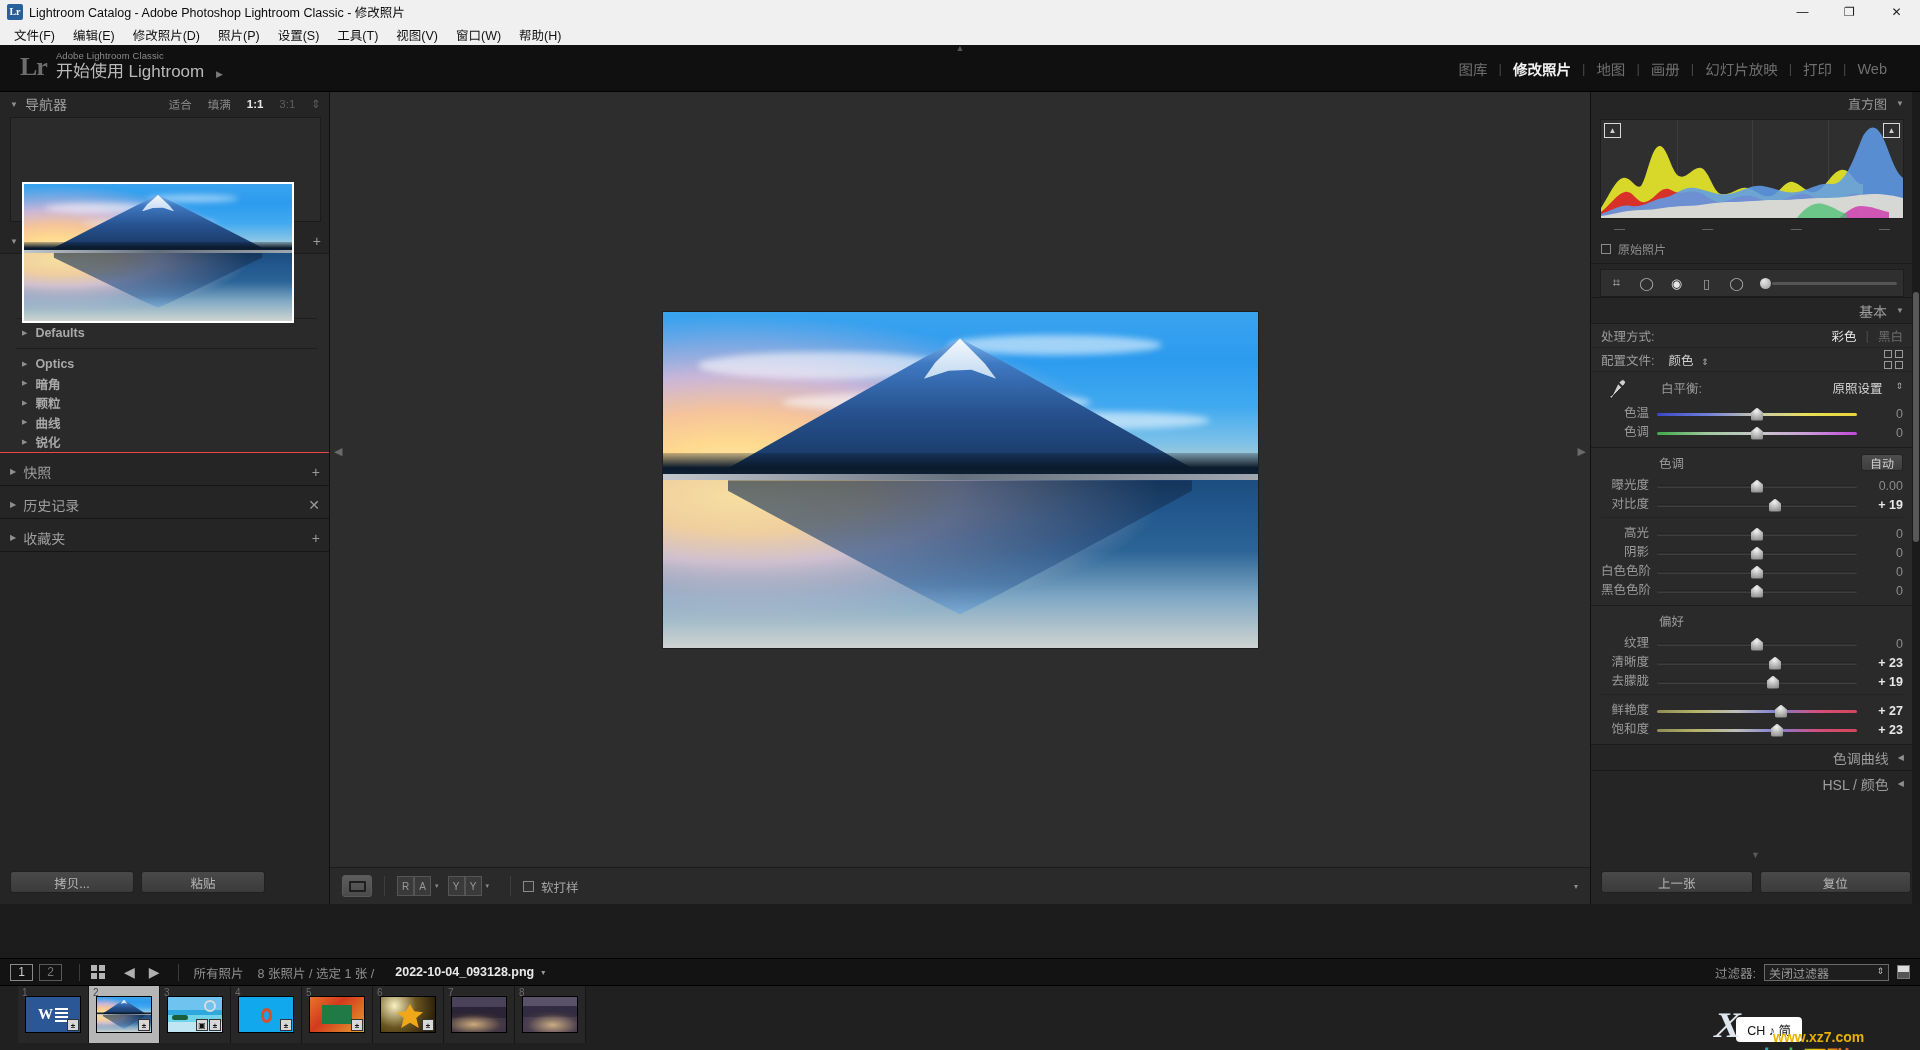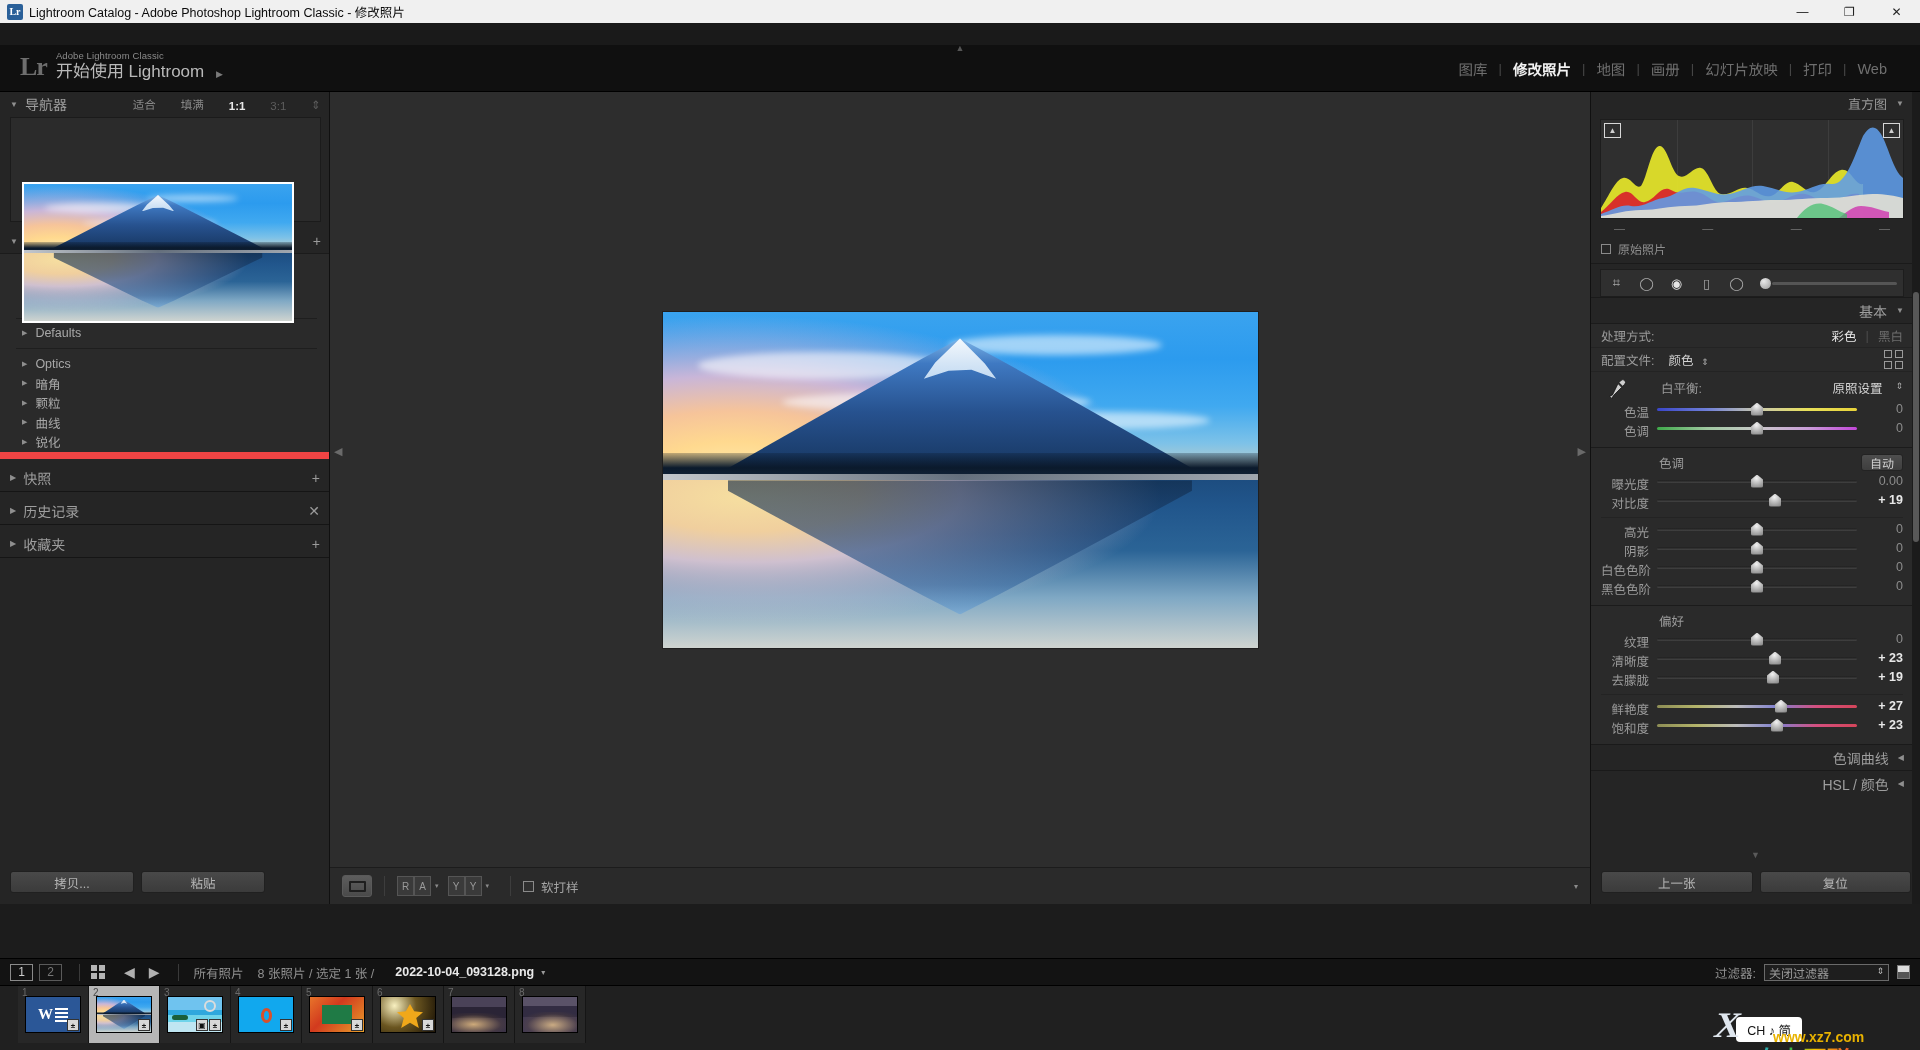--- a/index.html
+++ b/index.html
@@ -52,21 +52,21 @@
 
   .panel-hdr { height:22px; display:flex; align-items:center; background:#252525; color:#9a9a9a;
                font-size:13px; padding:0 9px; }
   .panel-hdr.right { justify-content:flex-end; }
   .tri { font-size:8px; color:#8f8f8f; margin-right:7px; }
   .tri-r { font-size:8px; color:#8f8f8f; margin-left:9px; }
 
   
   .nav-hdr { display:flex; align-items:center; height:24px; padding:0 8px 0 10px; }
   .nav-title { font-size:14px; color:#9e9e9e; }
-  .nav-zooms { margin-left:auto; display:flex; align-items:flex-end; gap:25px; font-size:11.5px; color:#8a8a8a; }
+  .nav-zooms { margin-left:auto; display:flex; align-items:center; gap:16px; font-size:11.5px; color:#8a8a8a; }
   .nav-zooms .z-on { color:#e8e8e8; font-weight:bold; }
   .nav-zooms .z-dim { color:#5d5d5d; }
   .nav-box { margin:1px 8px 0 10px; height:105px; background:#2b2b2b; border:1px solid #1b1b1b;
              display:flex; align-items:center; justify-content:center; position:relative; }
   .nav-thumb { width:272px; height:141px; border:2px solid #fff; position:absolute; top:64px; left:11px; overflow:hidden; }
 
   
   .fuji { position:relative; width:100%; height:100%; overflow:hidden; background:#0a7be0; }
   .fuji .sky { position:absolute; inset:0 0 50% 0;
     background:
@@ -91,21 +91,21 @@
   .fuji .shore { position:absolute; left:0; right:0; bottom:50%; height:8%;
     background:linear-gradient(180deg, rgba(8,20,36,.25) 0%, #0b1a2c 55%, #14263c 100%); }
   .fuji .hline { position:absolute; left:0; right:0; bottom:50%; height:1.5%;
     background:linear-gradient(90deg, rgba(255,255,255,.75), rgba(255,255,255,.35), rgba(255,255,255,.6)); }
 
   
   .sec { margin-top:7px; }
   .sec-hdr { display:flex; align-items:center; height:24px; padding:0 8px 0 10px; }
   .sec-title { font-size:14px; color:#9e9e9e; }
   .sec-act { margin-left:auto; color:#9b9b9b; font-size:14px; line-height:1; }
-  .sec-body { background:#2a2a2a; border-top:1px solid #1b1b1b; border-bottom:7px solid #ef4444; }
+  .sec-body { background:#2a2a2a; border-top:1px solid #1b1b1b; border-bottom:1px solid #ef4444;font-weight:bold; }
   .grp { display:flex; align-items:center; height:19.5px; padding-left:22px; color:#a8a8a8; font-size:12.5px; }
   .grp .gt { font-size:7px; color:#8e8e8e; margin-right:8px; }
   .grp-div { height:1px; background:#1e1e1e; margin:5px 12px 5px 16px; }
 
   .collapsed { margin-top:6px; }
   .collapsed .bar { height:1px; background:#151515; }
   .collapsed .row { display:flex; align-items:center; height:26px; padding:0 9px 0 10px; }
 
   .lp-footer { position:absolute; left:0; bottom:0; width:275px; padding:9px 10px 11px 10px; }
   .btnrow { display:flex; gap:7px; }
@@ -174,21 +174,21 @@
   .wbrow { display:flex; align-items:center; height:30px; padding:0 10px; position:relative; }
   .eyedrop { position:absolute; left:12px; top:5px; width:26px; height:24px; color:#ccc; }
 
   .sl-block { padding:4px 10px 7px 10px; border-top:1px solid #1b1b1b; }
   .sl-title { display:flex; align-items:center; height:21px; margin-bottom:1px; }
   .sl-title .t { color:#9a9a9a; font-size:12.5px; margin-left:58px; }
   .autobtn { margin-left:auto; min-width:42px; height:17px; border-radius:3px;
              background:linear-gradient(180deg,#4e4e4e,#3e3e3e); border:1px solid #232323;
              color:#d0d0d0; font-size:12px; display:flex; align-items:center; justify-content:center;
              padding:0 8px; cursor:pointer; }
-  .slider { display:flex; align-items:flex-start; height:19px; }
+  .slider { display:flex; align-items:flex-end; height:19px; }
   .sl-name { width:56px; text-align:right; color:#9a9a9a; font-size:12.5px; padding-right:8px; white-space:nowrap; }
   .sl-track { flex:1; position:relative; height:14px; display:flex; align-items:center; }
   .sl-rail { width:100%; height:3px; border-radius:2px; background:linear-gradient(180deg,#1e1e1e,#444); }
   .sl-rail.temp { background:linear-gradient(90deg,#3a46c8,#6f7fd8,#c8c8b0,#e8e05a,#e8d33a); }
   .sl-rail.tint { background:linear-gradient(90deg,#3faa4a,#9fc8a0,#c9c9c9,#c99ed8,#c246d8); }
   .sl-rail.vib  { background:linear-gradient(90deg,#8d8d55,#b4b46a,#bdbdbd,#7f7fd0,#d44f7e,#d4455a); }
   .sl-knob { position:absolute; width:12px; height:13px; margin-left:-6px;
              background:radial-gradient(circle at 45% 25%,#f2f2f2,#a9a9a9 60%,#7d7d7d);
              clip-path: polygon(50% 0%, 100% 38%, 100% 100%, 0 100%, 0 38%);
              border-radius:2px; }
@@ -260,20 +260,31 @@
   <div class="titlebar">
     <div class="tb-icon">Lr</div>
     <div class="tb-title">Lightroom Catalog - Adobe Photoshop Lightroom Classic - 修改照片</div>
     <div class="tb-btns">
       <div class="tb-btn">—</div>
       <div class="tb-btn">❐</div>
       <div class="tb-btn close">✕</div>
     </div>
   </div>
 
+  <div class="menubar">
+    <div class="menu-item">文件(F)</div>
+    <div class="menu-item">编辑(E)</div>
+    <div class="menu-item">修改照片(D)</div>
+    <div class="menu-item">照片(P)</div>
+    <div class="menu-item">设置(S)</div>
+    <div class="menu-item">工具(T)</div>
+    <div class="menu-item">视图(V)</div>
+    <div class="menu-item">窗口(W)</div>
+    <div class="menu-item">帮助(H)</div>
+  </div>
 
   <div class="lr">
 
     <div class="modulebar">
       <div class="topgrip">▲</div>
       <div class="identity">
         <div class="lr-logo">Lr</div>
         <div class="id-text">
           <div class="id-sub">Adobe Lightroom Classic</div>
           <div class="id-main">

